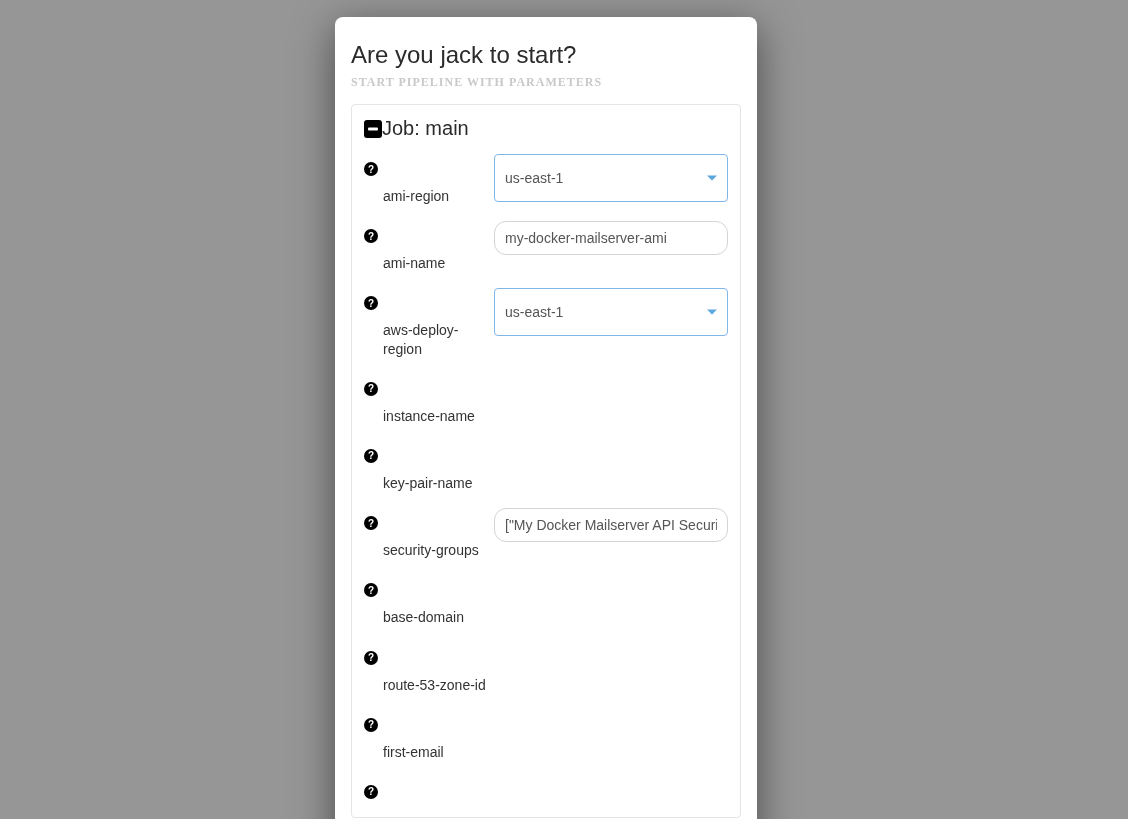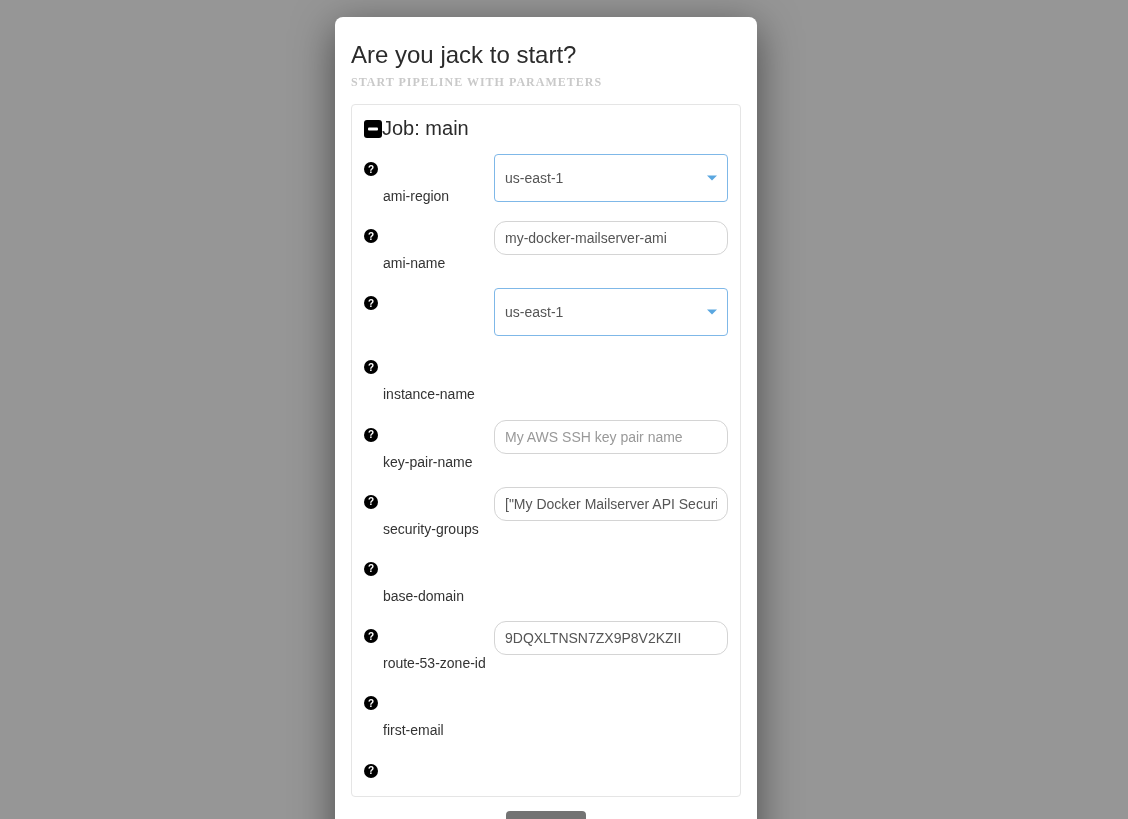--- a/index.html
+++ b/index.html
@@ -202,20 +202,21 @@
         <span class="field-label">ami-name</span>
       </div>
       <div class="field-control">
         <input class="text-input" type="text" value="my-docker-mailserver-ami" style="">
       </div>
     </div>
 
     <div class="field-row">
       <div class="field-label-wrap">
         <span class="help-icon">?</span>
+        <span class="field-label">aws-deploy-region</span>
       </div>
       <div class="field-control">
         <div class="select-wrap">
           <span class="select-value">us-east-1</span>
           <span class="select-caret"></span>
         </div>
       </div>
     </div>
 
     <div class="field-row">
@@ -223,23 +224,20 @@
         <span class="help-icon">?</span>
         <span class="field-label">instance-name</span>
       </div>
     </div>
 
     <div class="field-row">
       <div class="field-label-wrap">
         <span class="help-icon">?</span>
         <span class="field-label">key-pair-name</span>
       </div>
-      <div class="field-control">
-        <input class="text-input" type="text" placeholder="My AWS SSH key pair name" style="">
-      </div>
     </div>
 
     <div class="field-row">
       <div class="field-label-wrap">
         <span class="help-icon">?</span>
         <span class="field-label">security-groups</span>
       </div>
       <div class="field-control">
         <input class="text-input" type="text" value="[&quot;My Docker Mailserver API Security Group&quot;]" style="">
       </div>
@@ -249,23 +247,20 @@
       <div class="field-label-wrap">
         <span class="help-icon">?</span>
         <span class="field-label">base-domain</span>
       </div>
     </div>
 
     <div class="field-row">
       <div class="field-label-wrap">
         <span class="help-icon">?</span>
         <span class="field-label">route-53-zone-id</span>
-      </div>
-      <div class="field-control">
-        <input class="text-input" type="text" value="9DQXLTNSN7ZX9P8V2KZII" style="">
       </div>
     </div>
 
     <div class="field-row">
       <div class="field-label-wrap">
         <span class="help-icon">?</span>
         <span class="field-label">first-email</span>
       </div>
     </div>
 

